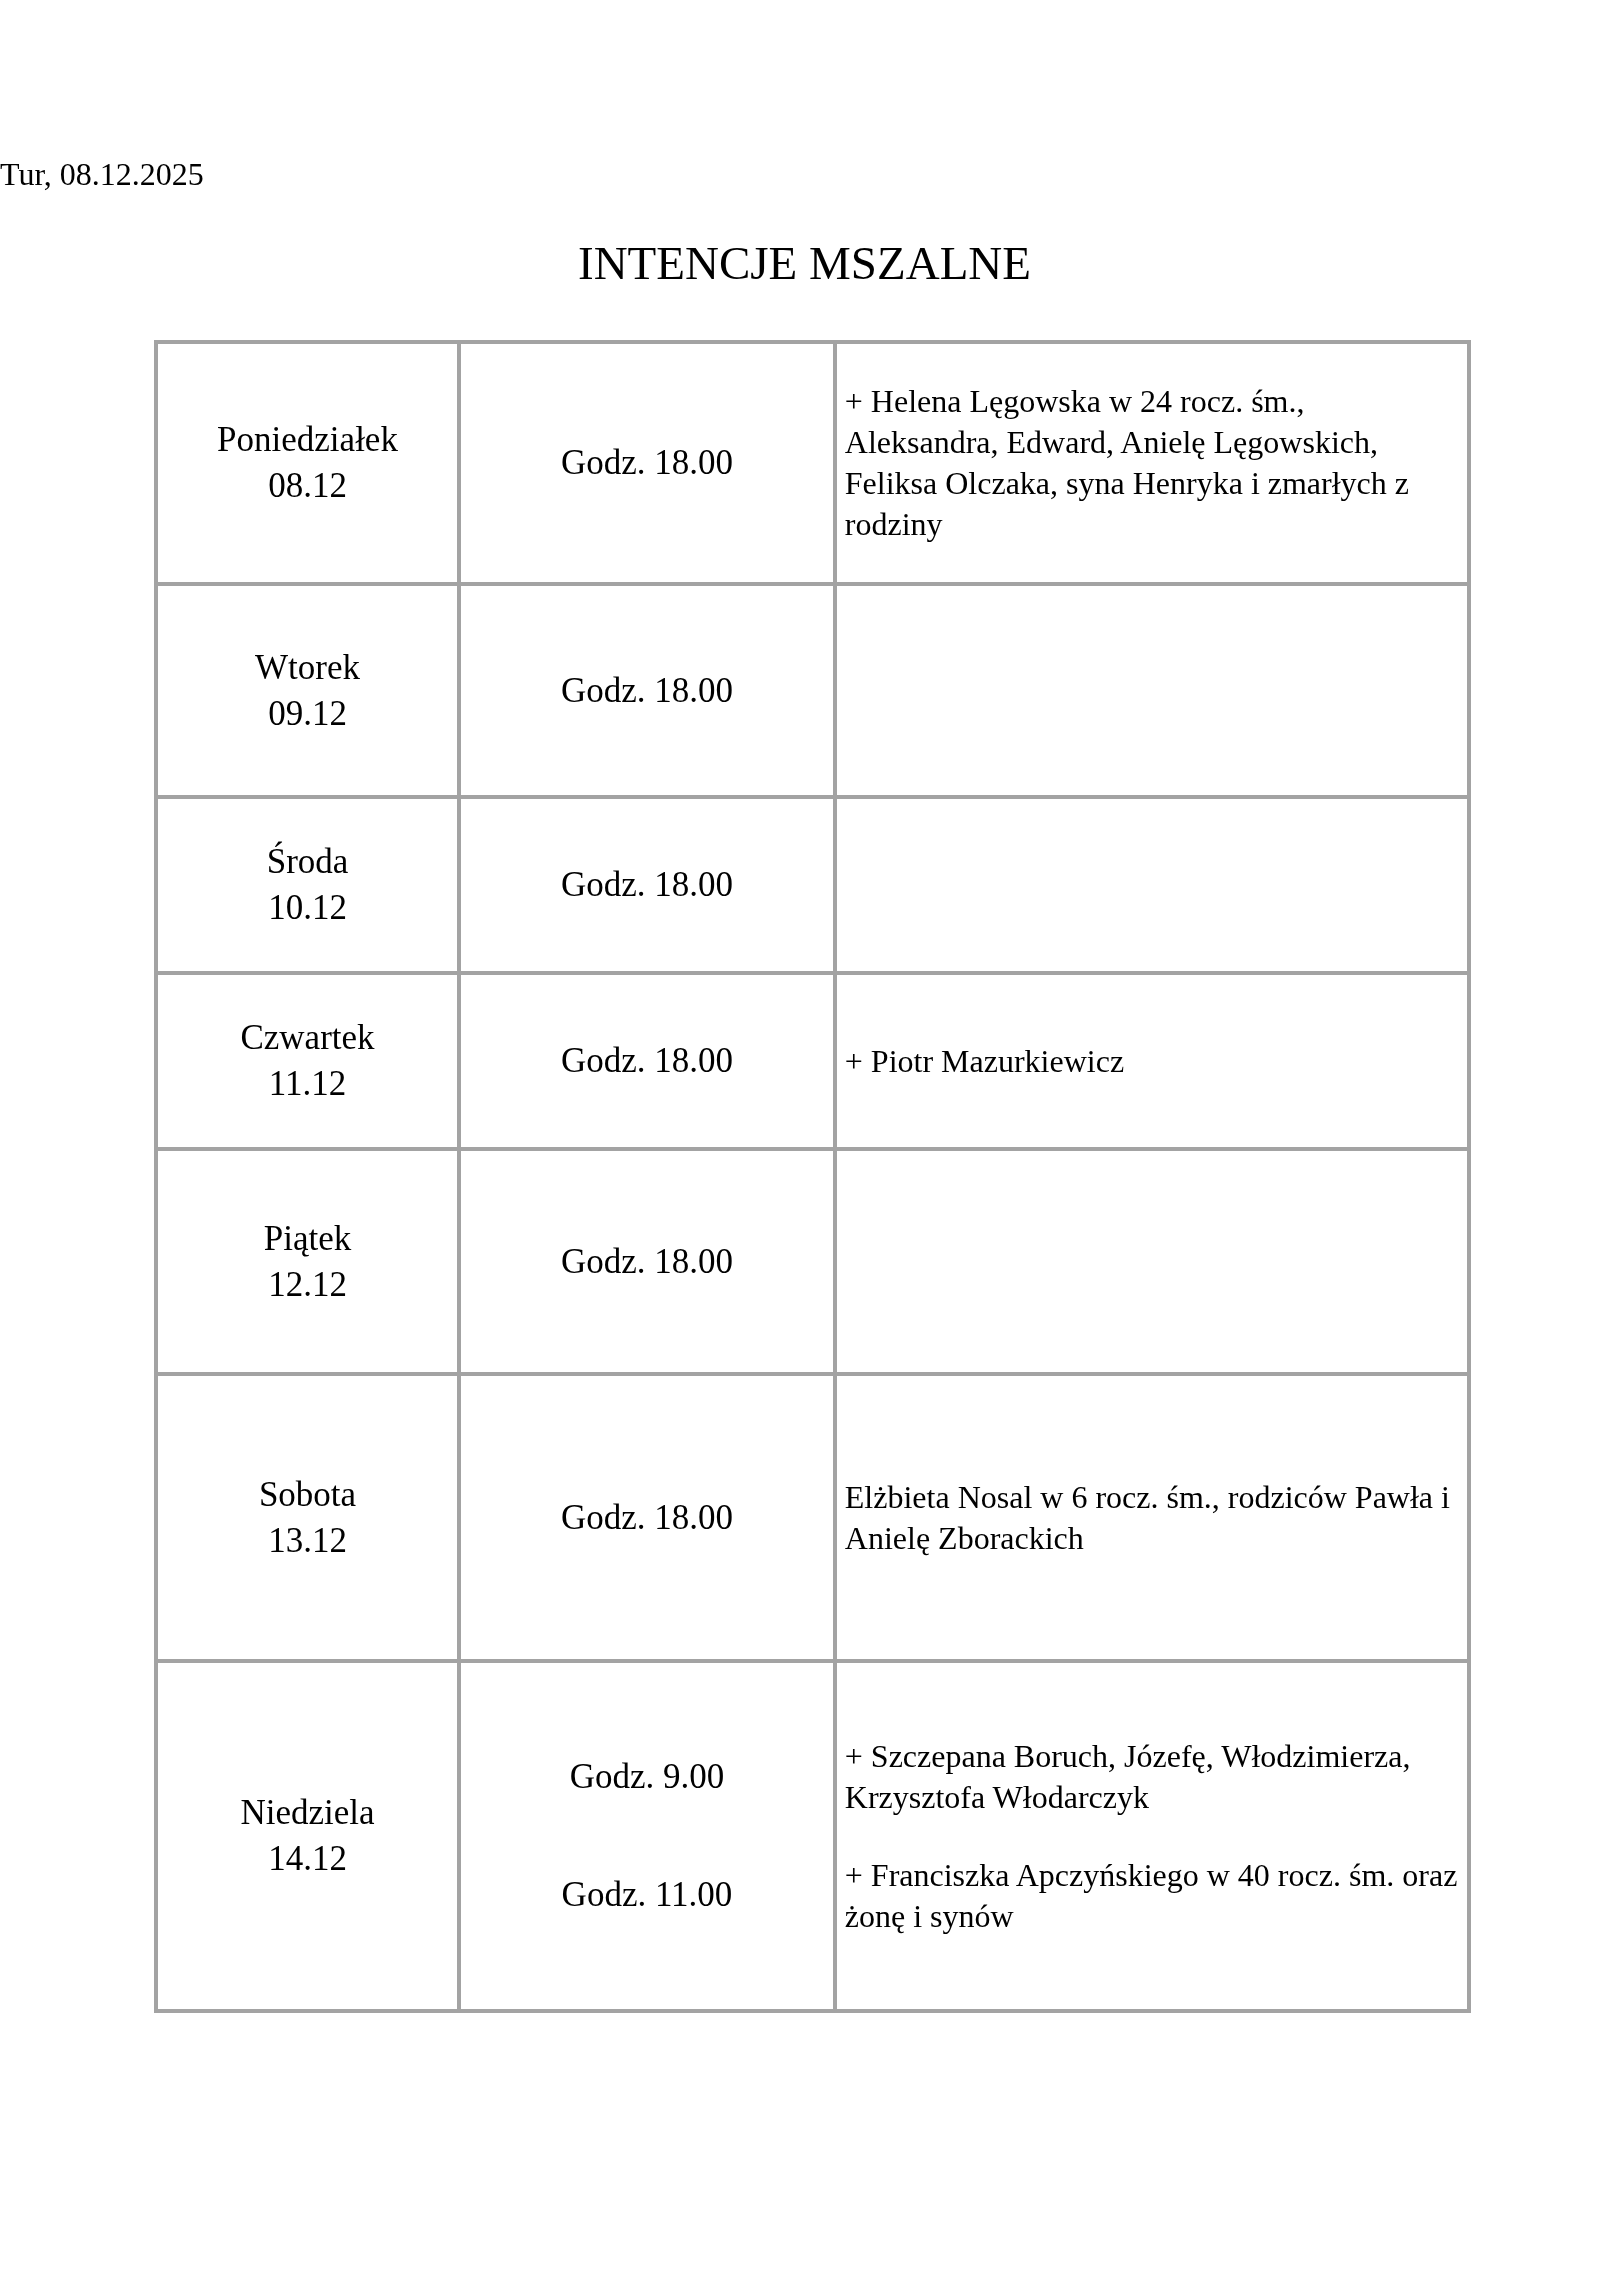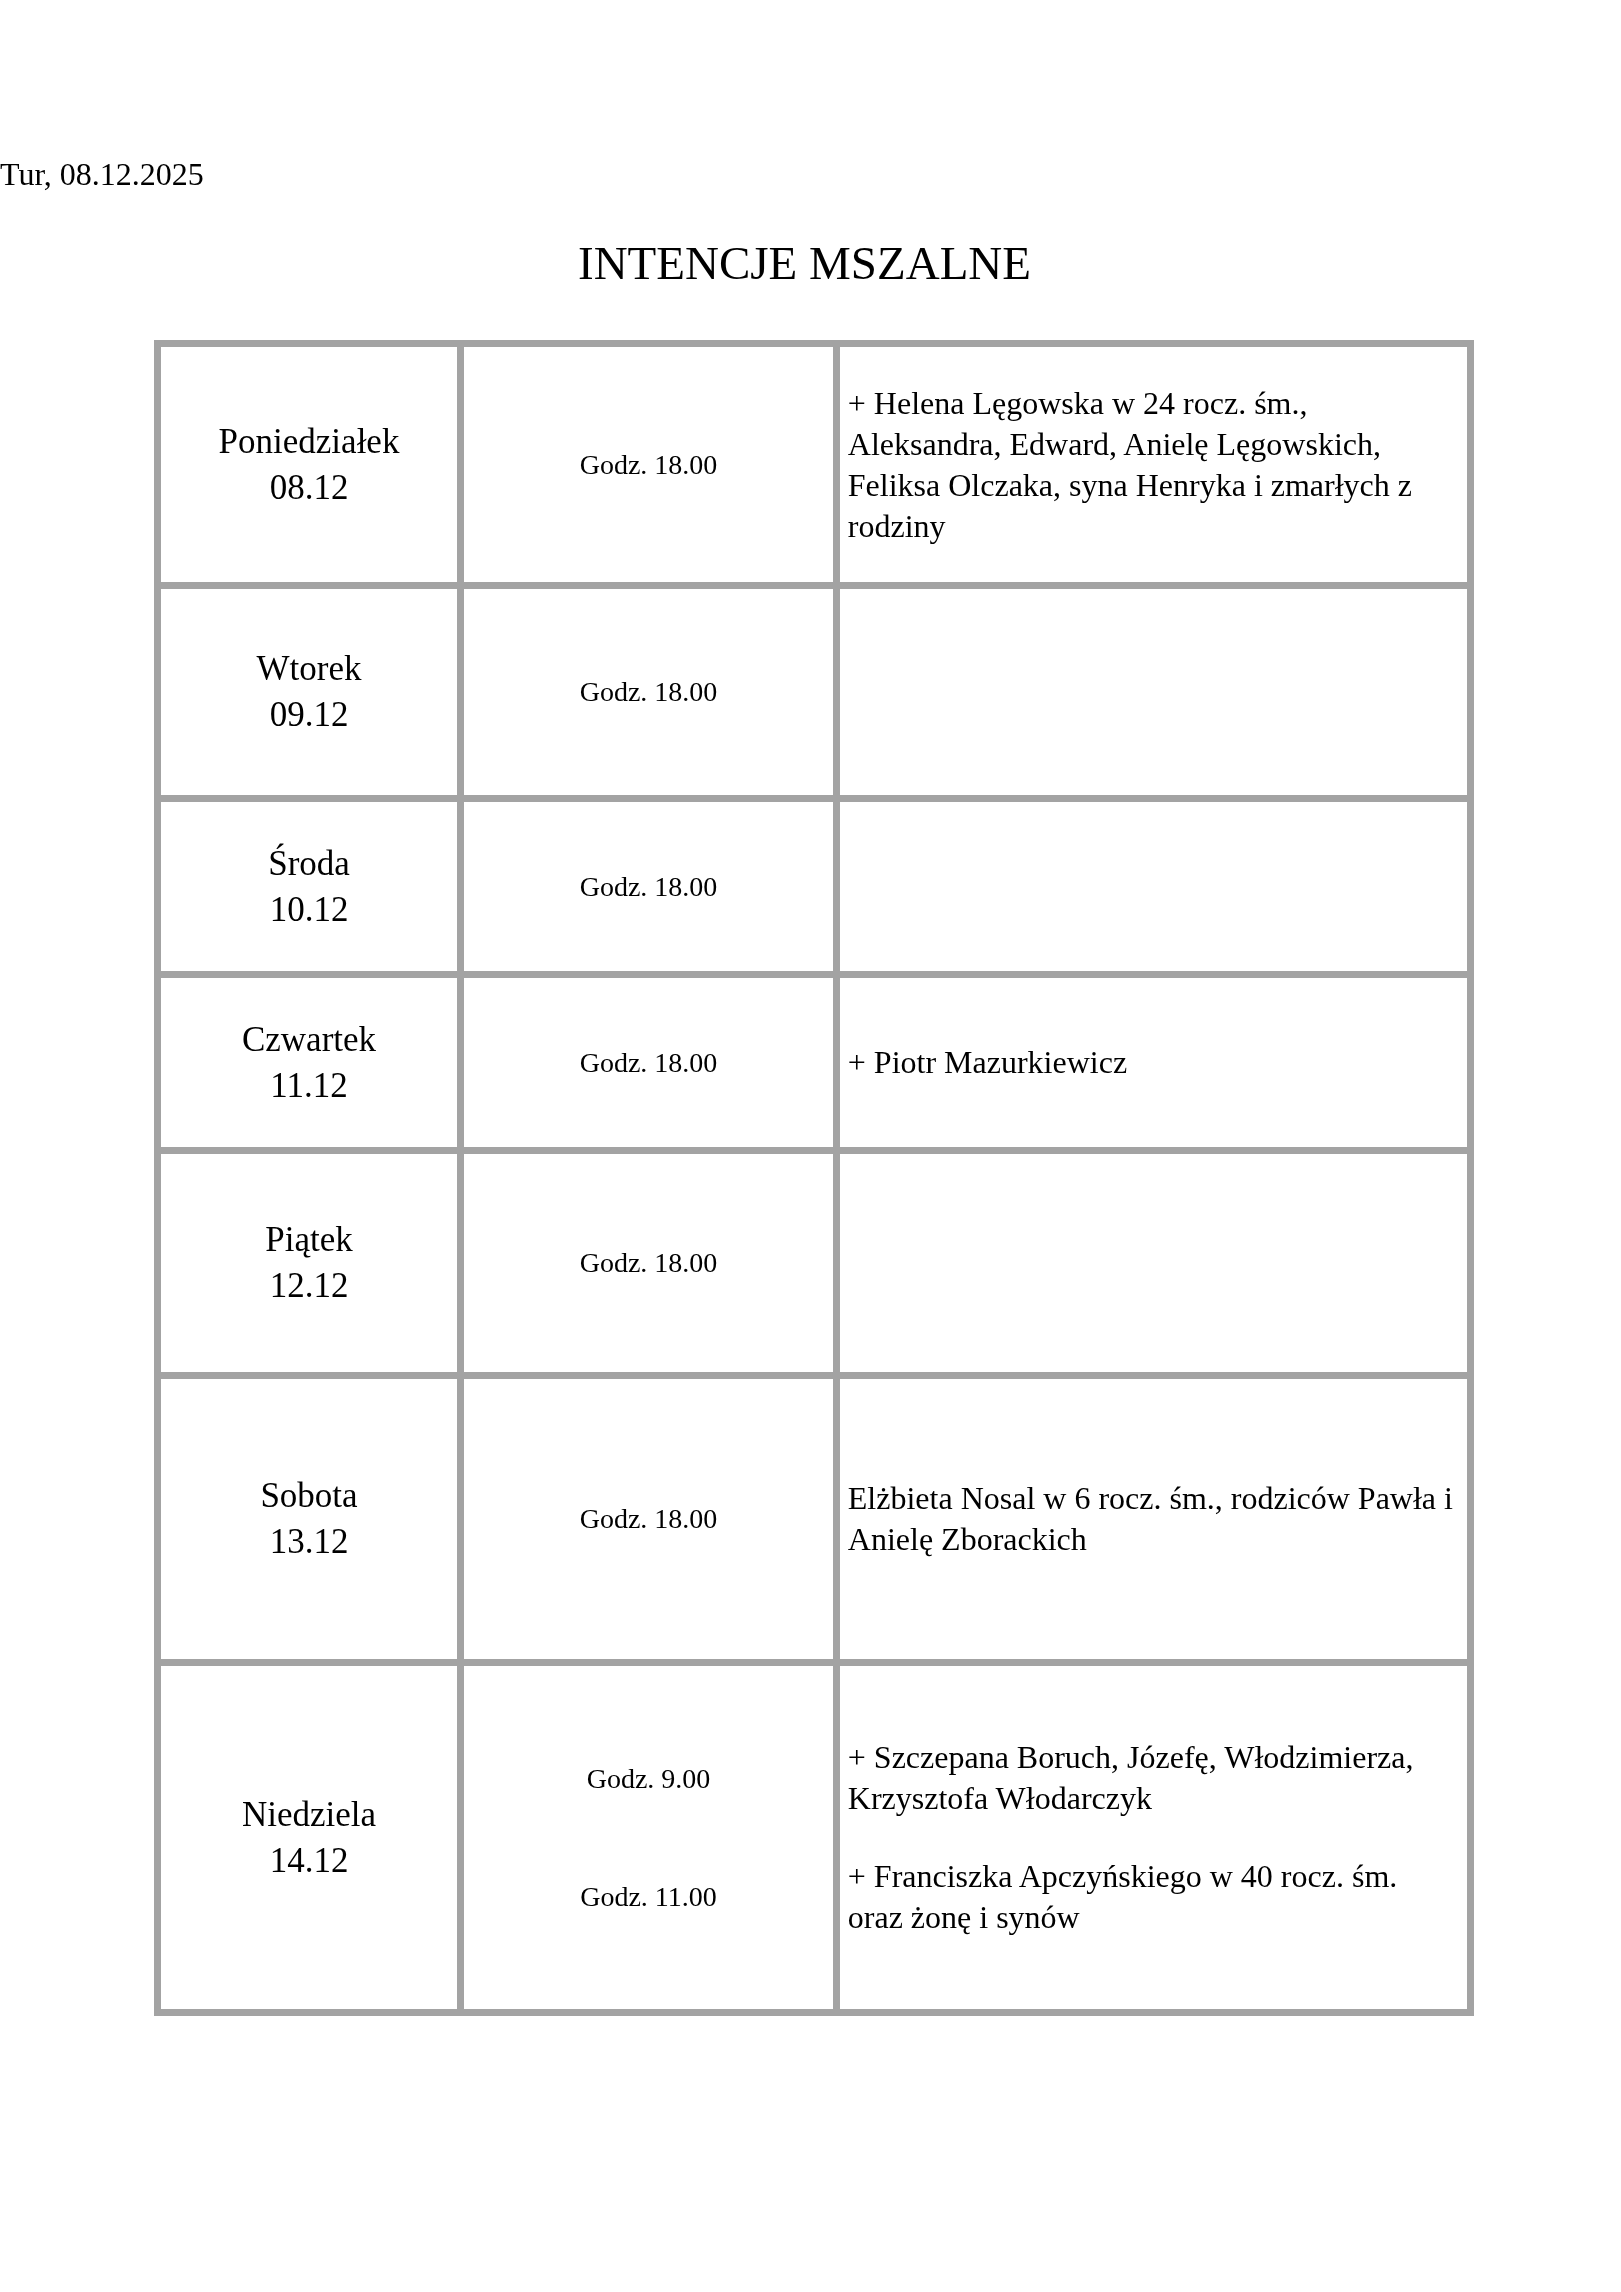--- a/index.html
+++ b/index.html
@@ -45,21 +45,21 @@
     width: 1313px;
     border-collapse: collapse;
     table-layout: fixed;
     border: 2.9px solid #333333;
   }
   col.col-day       { width: 303px; }
   col.col-time      { width: 376px; }
   col.col-intention { width: 634px; }
 
   td {
-    border: 7px solid #a3a3a3;
+    border: 4px solid #a3a3a3;
     vertical-align: middle;
     padding: 0;
   }
   tbody tr:nth-child(1) { height: 242px; }
   tbody tr:nth-child(2) { height: 213px; }
   tbody tr:nth-child(3) { height: 176px; }
   tbody tr:nth-child(4) { height: 176px; }
   tbody tr:nth-child(5) { height: 225px; }
   tbody tr:nth-child(6) { height: 287px; }
   tbody tr:nth-child(7) { height: 350px; }
@@ -70,21 +70,21 @@
     line-height: 46px;
   }
   .time-cell .times {
     display: flex;
     flex-direction: column;
     align-items: center;
     justify-content: center;
     gap: 72px;
   }
   .time-entry {
-    font-size: 28px;
+    font-size: 35px;
     line-height: 46px;
     text-align: center;
     white-space: nowrap;
   }
   .intention-cell {
     text-align: left;
   }
   .intentions {
     display: flex;
     flex-direction: column;

